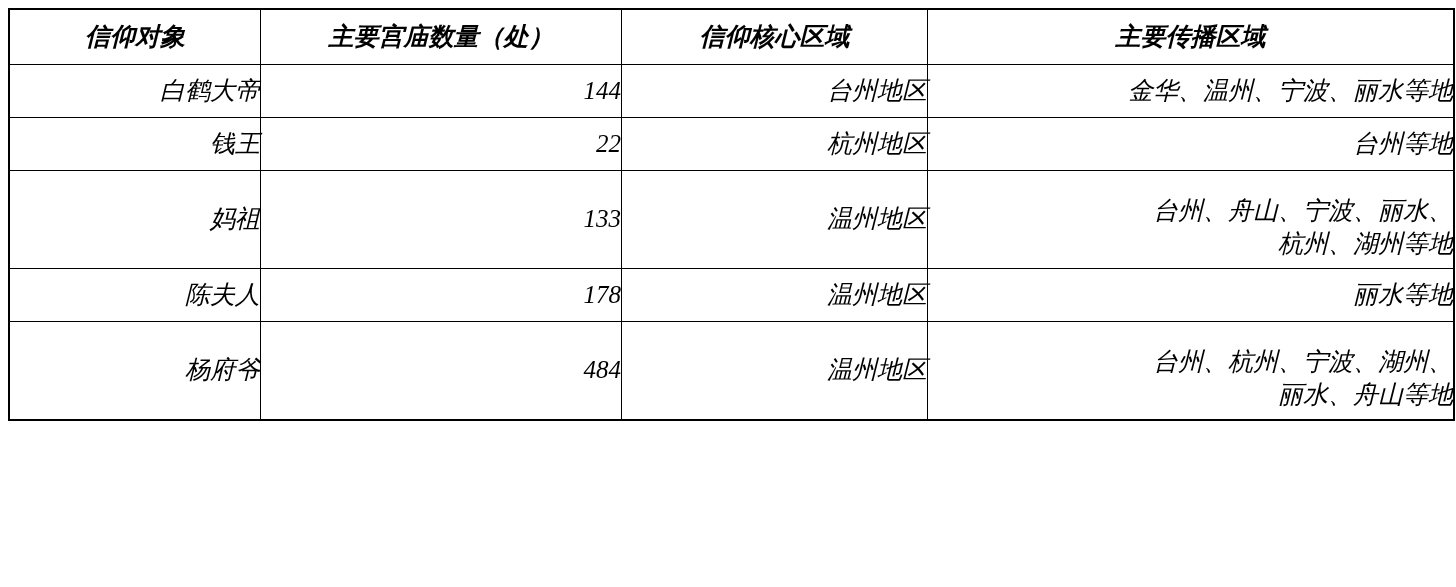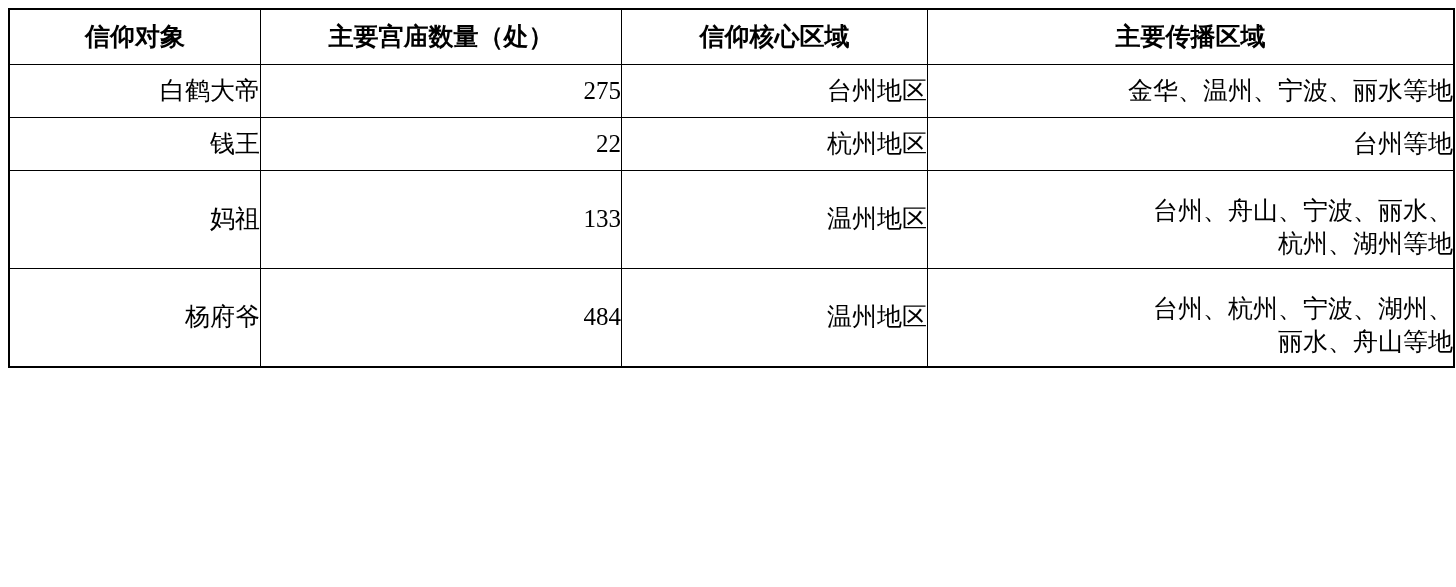--- a/index.html
+++ b/index.html
@@ -25,20 +25,21 @@
   }
   table.belief-table td,
   table.belief-table th {
     border: 1px solid #000000;
     padding: 0;
     vertical-align: middle;
   }
   
   table.belief-table {
     border: 2px solid #000000;
+    font-style: italic;
   }
   thead th {
     font-weight: bold;
     font-size: 25px;
     text-align: center;
     height: 54px;
     line-height: 1.25;
     border-bottom: 2px solid #000000;
   }
   tbody td {
@@ -67,21 +68,21 @@
       <tr>
         <th class="col-1">信仰对象</th>
         <th class="col-2">主要宫庙数量（处）</th>
         <th class="col-3">信仰核心区域</th>
         <th class="col-4">主要传播区域</th>
       </tr>
     </thead>
     <tbody>
       <tr>
         <td>白鹤大帝</td>
-        <td>275</td>
+        <td>144</td>
         <td>台州地区</td>
         <td>
           <span class="cell-line">金华、温州、宁波、丽水等地</span>
         </td>
       </tr>
       <tr>
         <td>钱王</td>
         <td>22</td>
         <td>杭州地区</td>
         <td>
@@ -91,20 +92,28 @@
       <tr>
         <td>妈祖</td>
         <td>133</td>
         <td>温州地区</td>
         <td class="multi">
           <span class="cell-line">台州、舟山、宁波、丽水、</span>
           <span class="cell-line">杭州、湖州等地</span>
         </td>
       </tr>
       <tr>
+        <td>陈夫人</td>
+        <td>178</td>
+        <td>温州地区</td>
+        <td>
+          <span class="cell-line">丽水等地</span>
+        </td>
+      </tr>
+      <tr>
         <td>杨府爷</td>
         <td>484</td>
         <td>温州地区</td>
         <td class="multi">
           <span class="cell-line">台州、杭州、宁波、湖州、</span>
           <span class="cell-line">丽水、舟山等地</span>
         </td>
       </tr>
     </tbody>
   </table>

